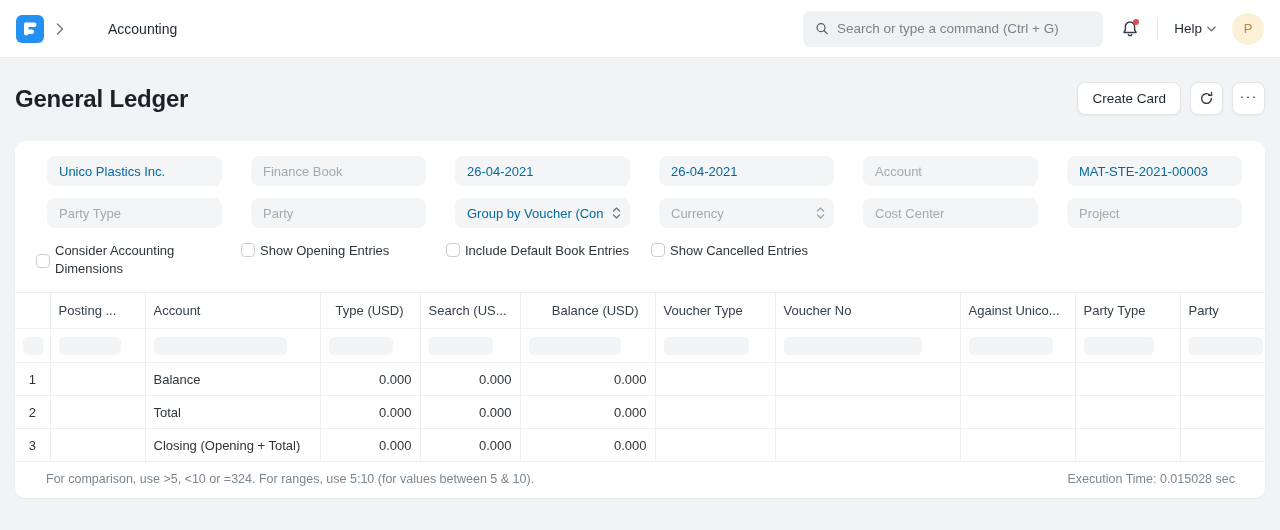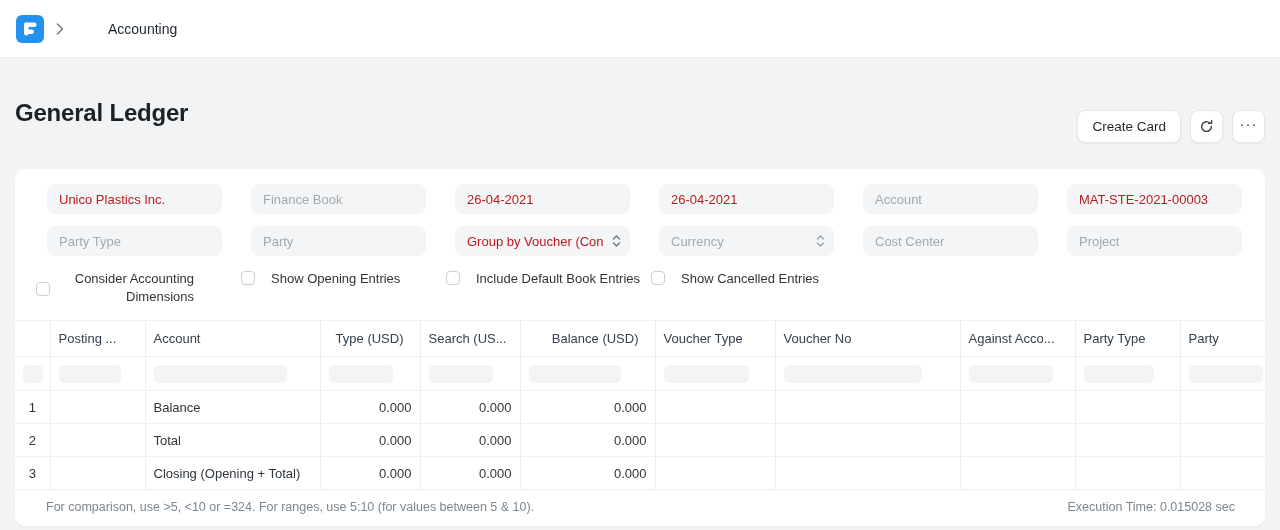--- a/index.html
+++ b/index.html
@@ -44,41 +44,41 @@
   .page-head {
     display:flex; align-items:center; justify-content:space-between;
     padding:24px 15px 26px 15px;
   }
   .page-title { font-size:24px; font-weight:700; color:#1c2126; letter-spacing:-0.2px; }
   .head-actions { display:flex; align-items:center; gap:9px; }
   .btn {
     height:33px; background:#ffffff; border:1px solid #e3e6e9; border-radius:8px;
     font-family:inherit; font-size:13.5px; color:#1f272e; padding:0 14px;
     box-shadow:0 1px 2px rgba(25,39,52,0.05); cursor:pointer;
-    display:flex; align-items:center; justify-content:center;margin-top:28px;
+    display:flex; align-items:center; justify-content:center;
   }
   .btn.icon-btn { width:33px; padding:0; }
   .dots { font-size:15px; letter-spacing:1px; color:#383e42; line-height:1; padding-bottom:6px; }
   
   .card {
     margin:0 15px; background:#ffffff; border-radius:10px;
     box-shadow:0 1px 2px rgba(25,39,52,0.05); overflow:hidden;
   }
   .filters { padding:15px 23px 0 32px; display:grid; grid-template-columns:repeat(6,1fr); column-gap:29px; row-gap:12px; }
   .f-input {
     height:30px; width:100%; background:#f4f5f6; border:none; border-radius:8px;
-    font-family:inherit; font-size:13px; color:#b91c1c; padding:0 12px; outline:none;
+    font-family:inherit; font-size:13px; color:#0369a1; padding:0 12px; outline:none;
   }
   .f-input::placeholder { color:#a1aab1; }
   .f-select { position:relative; }
   .f-select .f-input { padding-right:26px; }
   .f-select .caret { position:absolute; right:9px; top:8px; }
   .f-input.is-placeholder { color:#a1aab1; }
   .checkboxes { display:flex; align-items:flex-start; padding:14px 0 14px 21px; }
-  .cb-item { width:205px; display:flex; align-items:flex-start; gap:16px; cursor:pointer;text-align:right; }
+  .cb-item { width:205px; display:flex; align-items:flex-start; gap:5px; cursor:pointer; }
   .cb-item.centered { align-items:center; }
   .checkbox {
     width:14px; height:14px; min-width:14px; border:1px solid #c8cfd5; border-radius:4px;
     background:#ffffff; margin-top:1px; cursor:pointer;
   }
   .cb-label { font-size:13px; color:#2e353b; line-height:1.4; }
   .cb-item:first-child .cb-label { max-width:128px; }
   
   table.gl { width:100%; border-collapse:collapse; table-layout:fixed; }
   table.gl th, table.gl td {
@@ -111,20 +111,44 @@
         <rect x="8" y="7.5" width="12.5" height="4.5" rx="2.2" fill="#ffffff"></rect>
         <rect x="8" y="14.5" width="10" height="4.5" rx="2.2" fill="#ffffff"></rect>
       </svg>
     </div>
     <span class="crumb-sep">
       <svg width="8" height="12" viewBox="0 0 8 12">
           <path d="M1.5 1l5 5-5 5" fill="none" stroke="#76808a" stroke-width="1.6" stroke-linecap="round" stroke-linejoin="round"></path>
         </svg>
     </span>
     <a class="breadcrumb">Accounting</a>
+  </div>
+  <div class="nav-right">
+    <div class="searchbar">
+      <svg width="15" height="15" viewBox="0 0 16 16">
+        <circle cx="7" cy="7" r="4.6" fill="none" stroke="#525b63" stroke-width="1.4"></circle>
+        <path d="M10.6 10.6L14 14" stroke="#525b63" stroke-width="1.4" stroke-linecap="round"></path>
+      </svg>
+      <input placeholder="Search or type a command (Ctrl + G)" style="">
+    </div>
+    <div class="bell-wrap">
+      <svg width="18" height="19" viewBox="0 0 18 19">
+        <path d="M9 3a4.6 4.6 0 0 0-4.6 4.6v3.2L3 13.4h12l-1.4-2.6V7.6A4.6 4.6 0 0 0 9 3z" fill="none" stroke="#36414c" stroke-width="1.5" stroke-linejoin="round"></path>
+        <path d="M7.3 15.6a1.8 1.8 0 0 0 3.4 0" fill="none" stroke="#36414c" stroke-width="1.5" stroke-linecap="round"></path>
+      </svg>
+      <span class="bell-dot"></span>
+    </div>
+    <div class="nav-divider"></div>
+    <div class="help">
+      <span>Help</span>
+      <svg width="9" height="6" viewBox="0 0 10 6">
+        <path d="M1 1l4 4 4-4" fill="none" stroke="#6c7680" stroke-width="1.5" stroke-linecap="round" stroke-linejoin="round"></path>
+      </svg>
+    </div>
+    <div class="avatar">P</div>
   </div>
 </div>
 
 <div class="page-head">
   <div class="page-title">General Ledger</div>
   <div class="head-actions">
     <button class="btn">Create Card</button>
     <button class="btn icon-btn">
       <svg width="15" height="15" viewBox="0 0 16 16">
         <path d="M13.2 8a5.2 5.2 0 1 1-1.6-3.75" fill="none" stroke="#383e42" stroke-width="1.5" stroke-linecap="round"></path>
@@ -203,21 +227,21 @@
     <thead>
       <tr>
         <th></th>
         <th>Posting ...</th>
         <th>Account</th>
         <th class="num-h">Type (USD)</th>
         <th>Search (US...</th>
         <th class="num-h">Balance (USD)</th>
         <th>Voucher Type</th>
         <th>Voucher No</th>
-        <th>Against Acco...</th>
+        <th>Against Unico...</th>
         <th>Party Type</th>
         <th>Party</th>
       </tr>
     </thead>
     <tbody>
       <tr class="filter-row">
         <td>
             <div class="pill" style="width:20px"></div>
           </td>
         <td>

